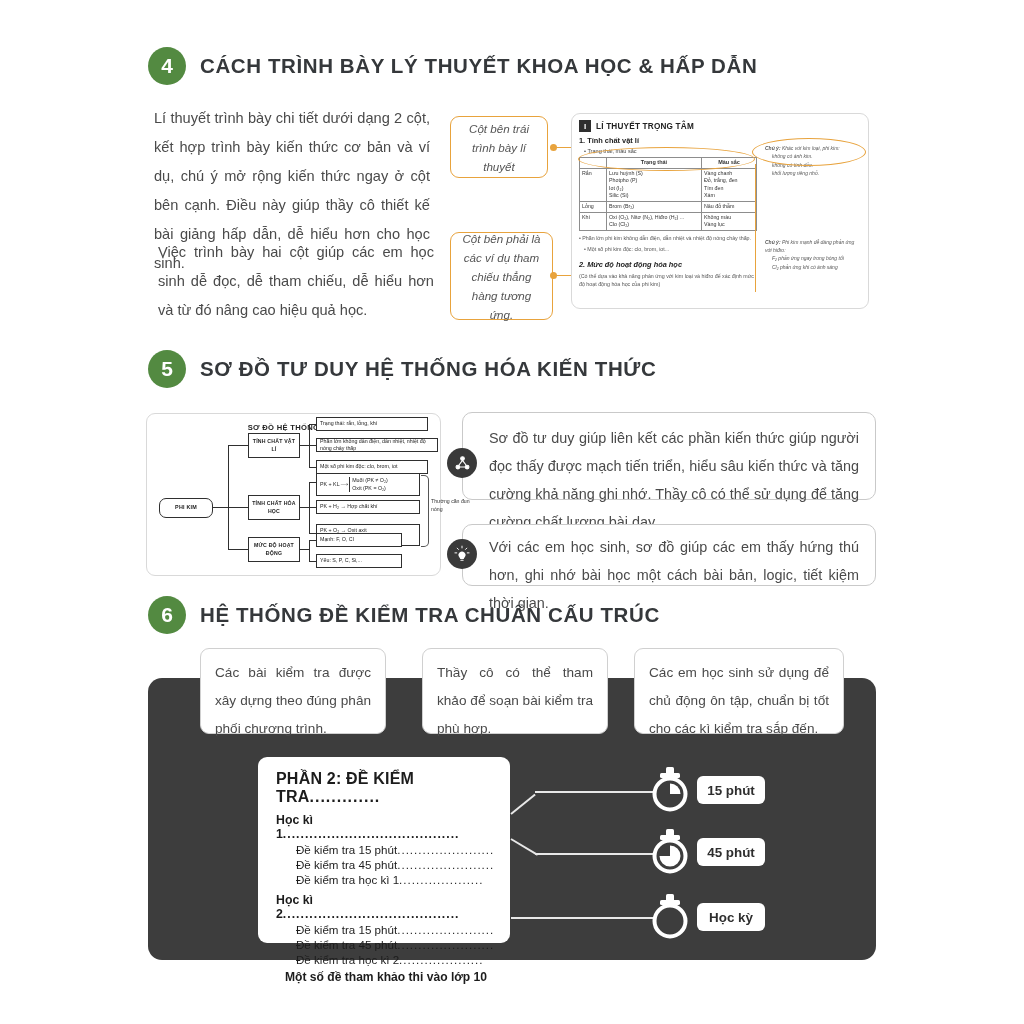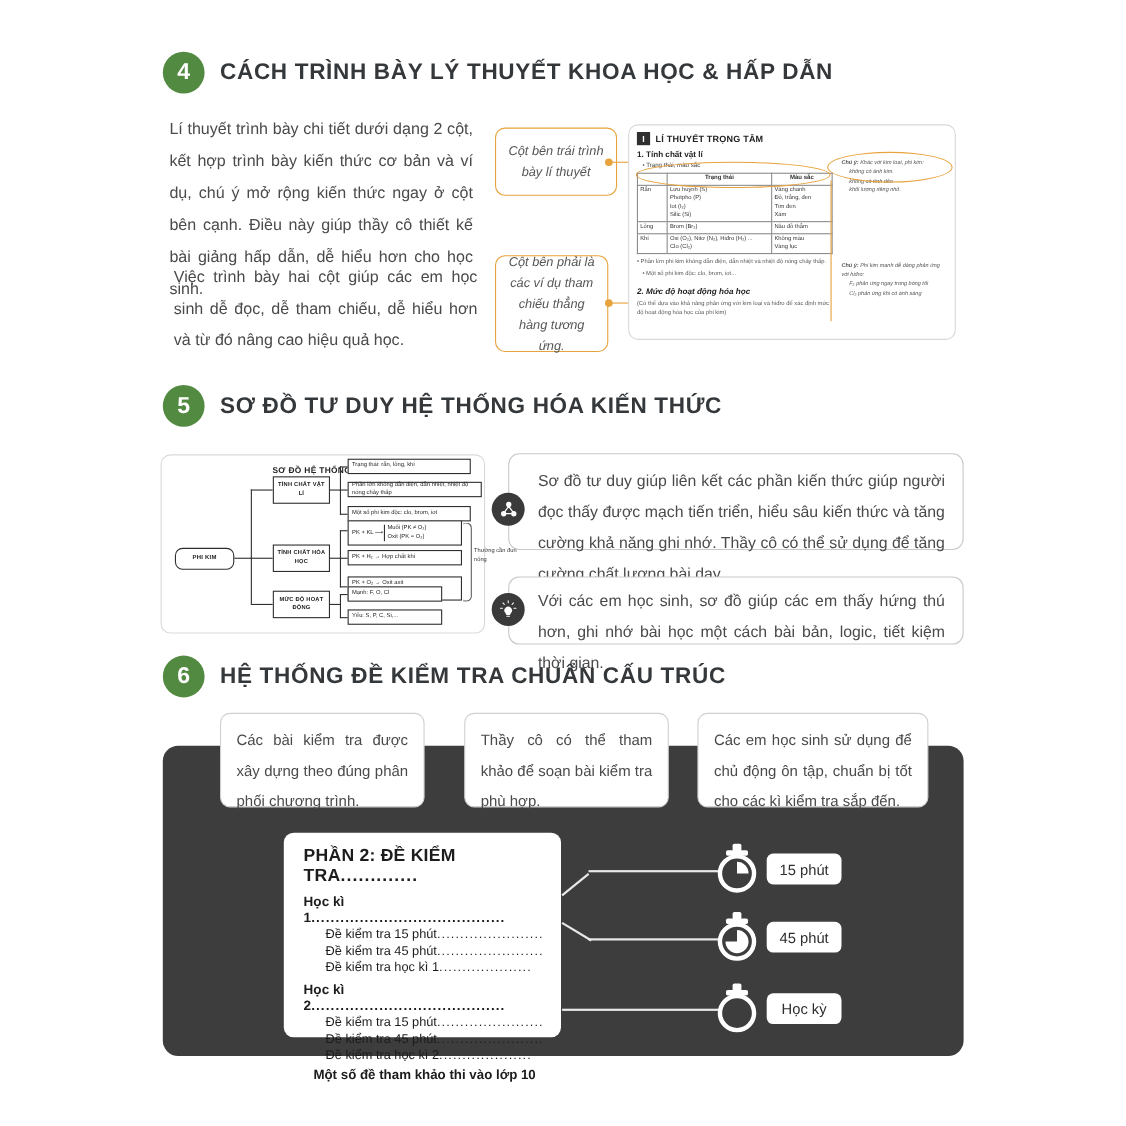--- a/index.html
+++ b/index.html
@@ -130,40 +130,40 @@
   }
   .toc-h{font-size:16px;font-weight:bold;color:#1c1c1c;letter-spacing:.2px;}
   .toc-r{font-size:12.3px;font-weight:bold;color:#1c1c1c;margin-top:7px;}
   .toc-i{font-size:11.6px;color:#1c1c1c;margin-top:2px;margin-left:20px;}
   .toc-l{font-size:12.1px;font-weight:bold;color:#1c1c1c;margin-top:4px;
     text-align:center;}
   .dots{letter-spacing:1px;}
   .pill{
     position:absolute;background:#fff;border-radius:6px;
     display:flex;align-items:center;justify-content:center;
-    font-size:13.4px;color:#2e2e2e;
+    font-size:13.4px;color:#2e2e2e;font-weight:bold;
   }
   .wline{position:absolute;background:#e8e8e8;height:2px;}
   .wdiag{position:absolute;background:#e8e8e8;height:2px;
     transform-origin:left center;}
 </style>
 </head>
 <body>
 
 <div class="page">
 
   <div class="sec-head" style="left:148px;top:47px;">
     <div class="badge">4</div>
     <div class="sec-title">CÁCH TRÌNH BÀY LÝ THUYẾT KHOA HỌC &amp; HẤP DẪN</div>
   </div>
 
   <div class="para" style="left:154px;top:104px;width:276px;">Lí thuyết trình bày chi tiết dưới dạng 2 cột, kết hợp trình bày kiến thức cơ bản và ví dụ, chú ý mở rộng kiến thức ngay ở cột bên cạnh. Điều này giúp thầy cô thiết kế bài giảng hấp dẫn, dễ hiểu hơn cho học sinh.</div>
   <div class="para" style="left:158px;top:238px;width:276px;">Việc trình bày hai cột giúp các em học sinh dễ đọc, dễ tham chiếu, dễ hiểu hơn và từ đó nâng cao hiệu quả học.</div>
 
-  <div class="oc" style="left:450px;top:116px;width:111px;height:62px;">Cột bên trái trình bày lí thuyết</div>
+  <div class="oc" style="left:450px;top:116px;width:98px;height:62px;">Cột bên trái trình bày lí thuyết</div>
   <div class="oc-dot" style="left:550px;top:144px;"></div>
   <div class="oc-line" style="left:556px;top:147px;width:18px;"></div>
 
   <div class="oc" style="left:450px;top:232px;width:103px;height:88px;">Cột bên phải là các ví dụ tham chiếu thẳng hàng tương ứng.</div>
   <div class="oc-dot" style="left:550px;top:272px;"></div>
   <div class="oc-line" style="left:556px;top:275px;width:18px;"></div>
 
   <div class="tb-card">
     <div class="tb-inner">
       <div class="tb-left">

